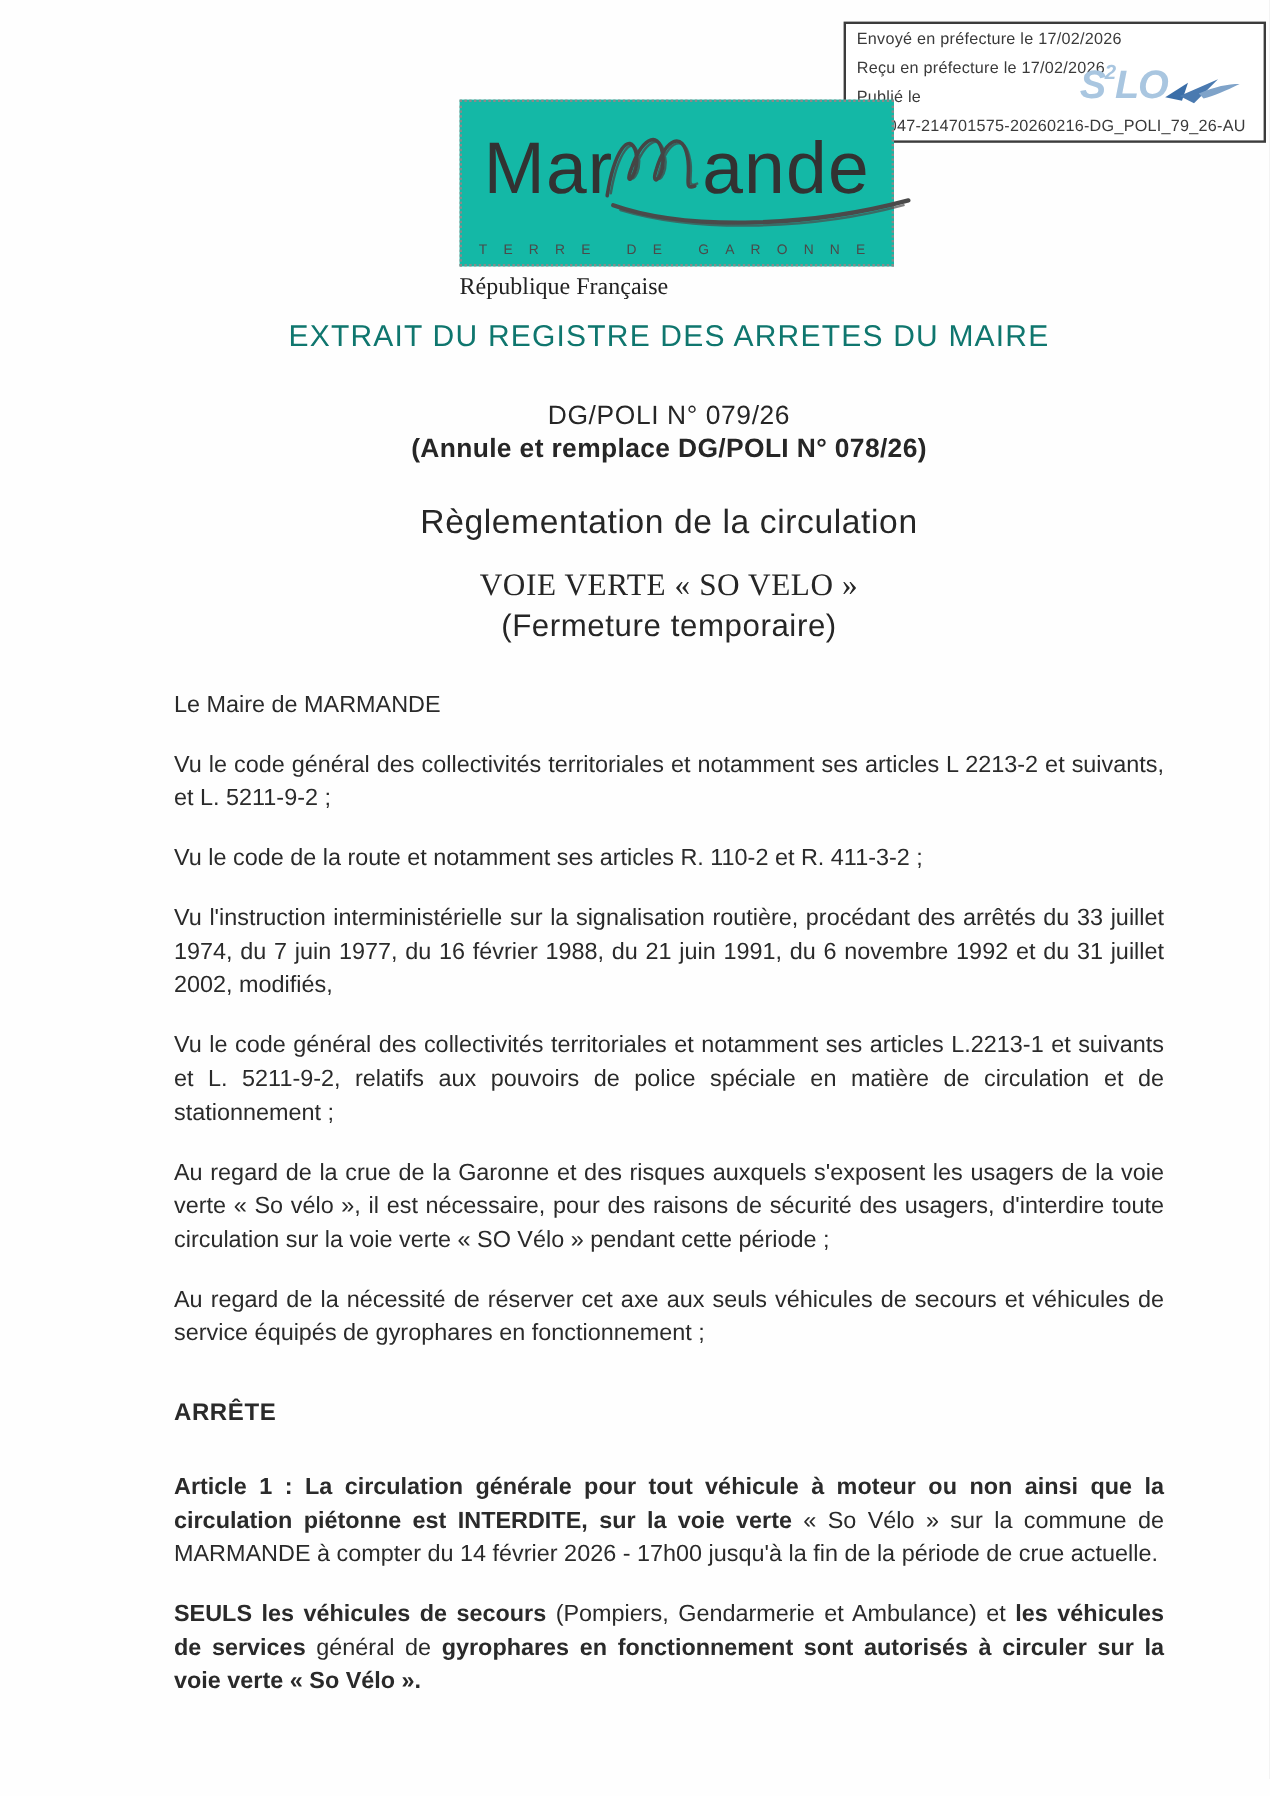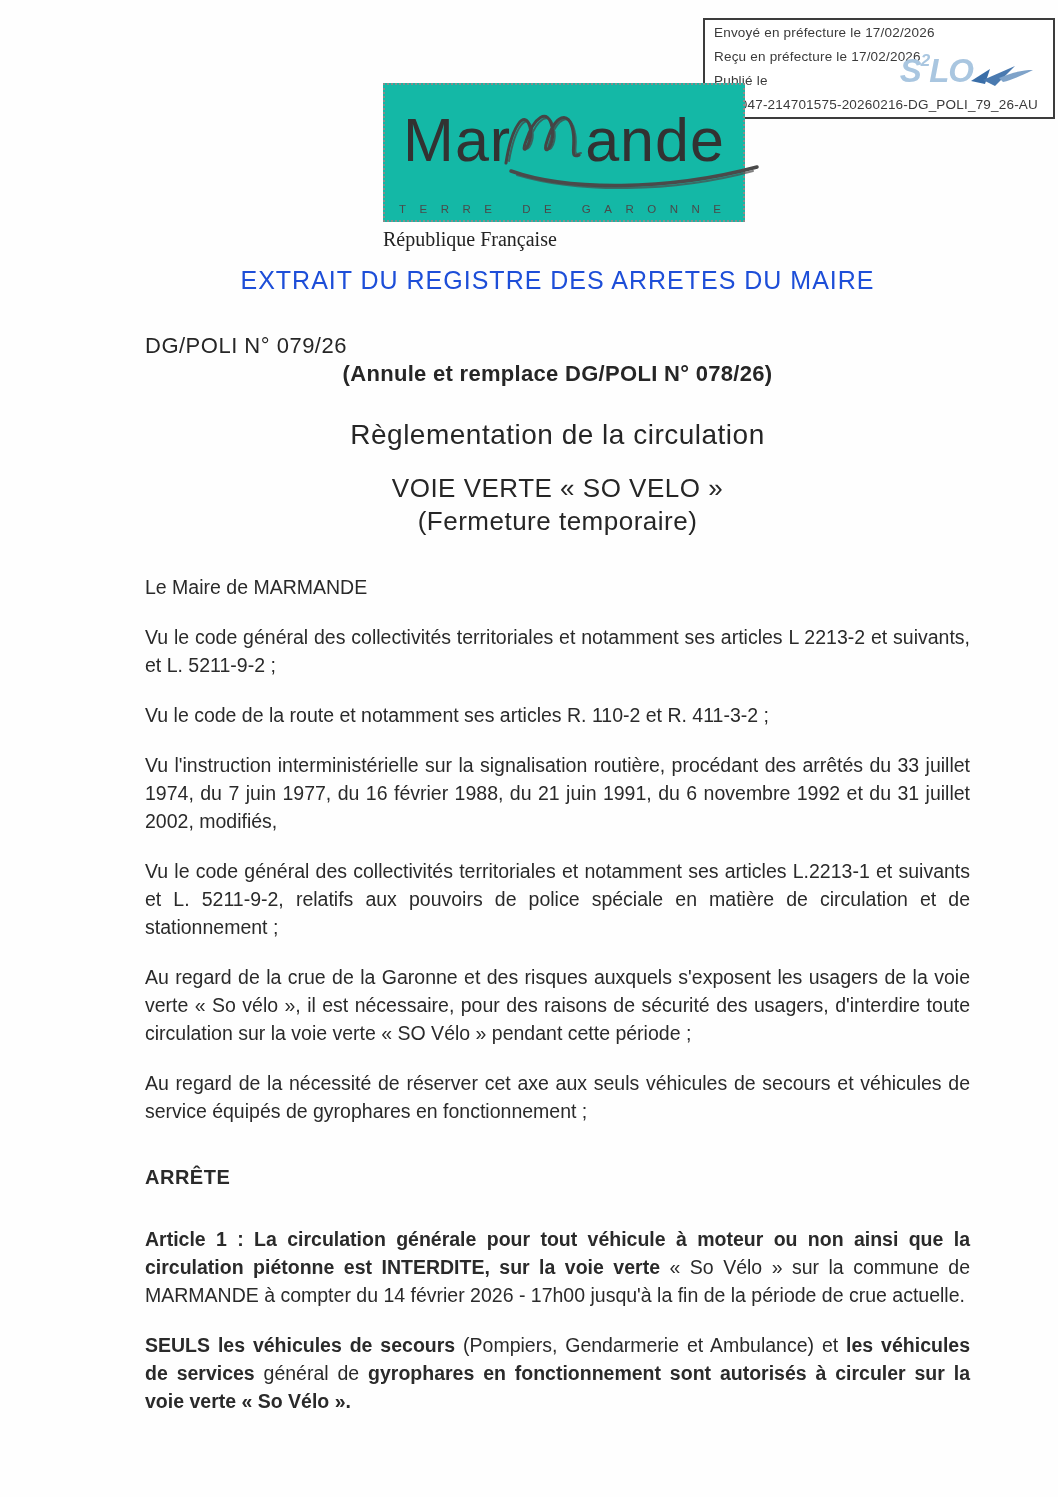--- a/index.html
+++ b/index.html
@@ -46,25 +46,25 @@
     font-size:11.5px;letter-spacing:13.5px;color:#4a4a4a;
     white-space:nowrap;overflow:hidden;
   }
   .republique{
     position:absolute;left:383px;top:228px;width:362px;
     font-family:"Liberation Serif",serif;
     font-size:20px;color:#222;
   }
   
   .col{position:absolute;left:145px;width:825px;}
-  .h-title{top:266px;text-align:center;font-size:25px;letter-spacing:1px;color:#1d4ed8;}
-  .h-ref{top:333px;text-align:left;font-size:22px;letter-spacing:.5px;}
+  .h-title{top:266px;text-align:center;font-size:25px;letter-spacing:1px;color:#0f766e;}
+  .h-ref{top:333px;text-align:center;font-size:22px;letter-spacing:.5px;}
   .h-replaces{top:361px;text-align:center;font-size:22px;font-weight:700;letter-spacing:.3px;}
   .h-subject{top:419px;text-align:center;font-size:28px;letter-spacing:.5px;}
-  .h-road{top:473px;text-align:center;font-size:26px;letter-spacing:.5px;}
+  .h-road{top:473px;text-align:center;font-size:26px;letter-spacing:.5px;font-family:Liberation Serif, serif;}
   .h-closure{top:506px;text-align:center;font-size:26px;letter-spacing:.5px;}
   
   .body-copy{top:573px;font-size:19.5px;line-height:28px;color:#2a2a2a;}
   .body-copy p{margin:0 0 22px 0;text-align:justify;}
   .body-copy p.no-just{text-align:left;}
   .arrete{
     text-align:center;font-weight:700;font-size:20px;letter-spacing:.5px;
     margin:38px 0 34px 0 !important;
   }
   .seg b{font-weight:700;}

